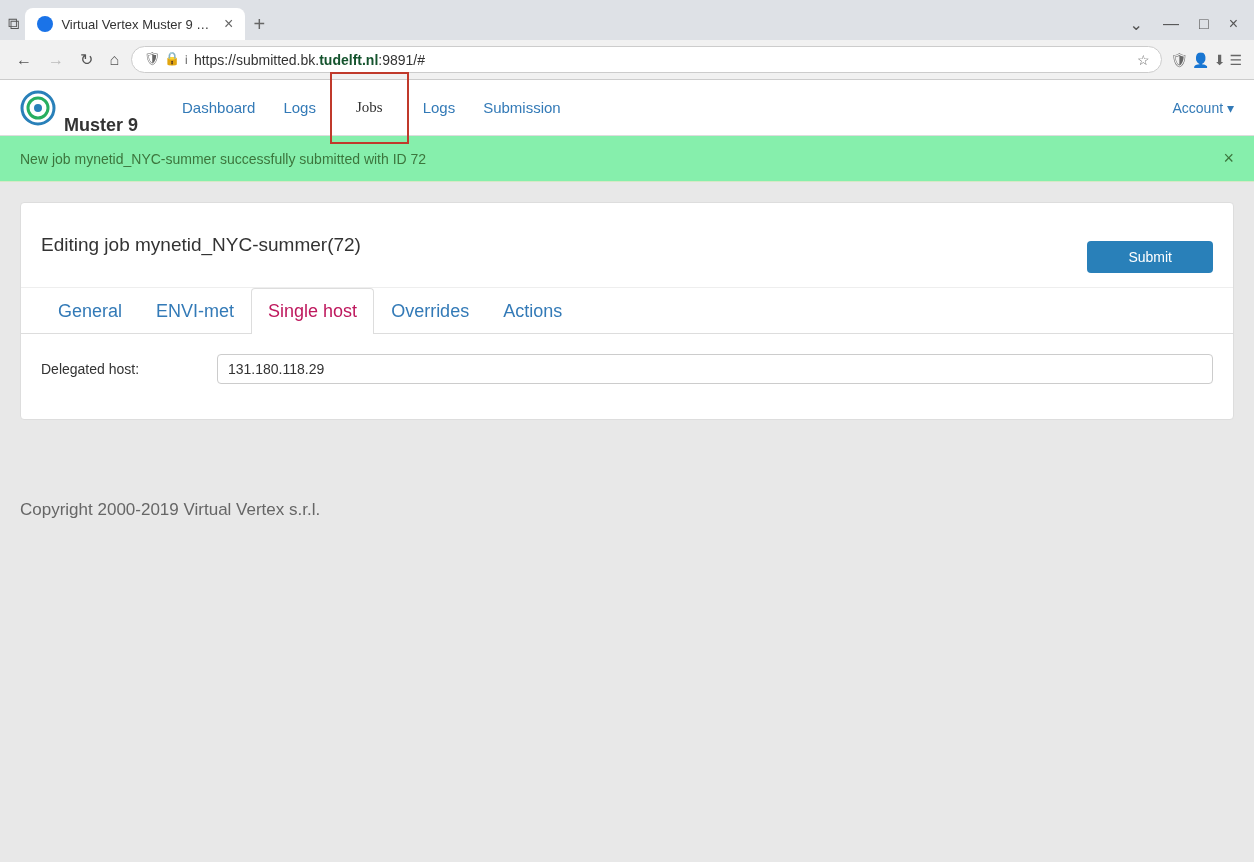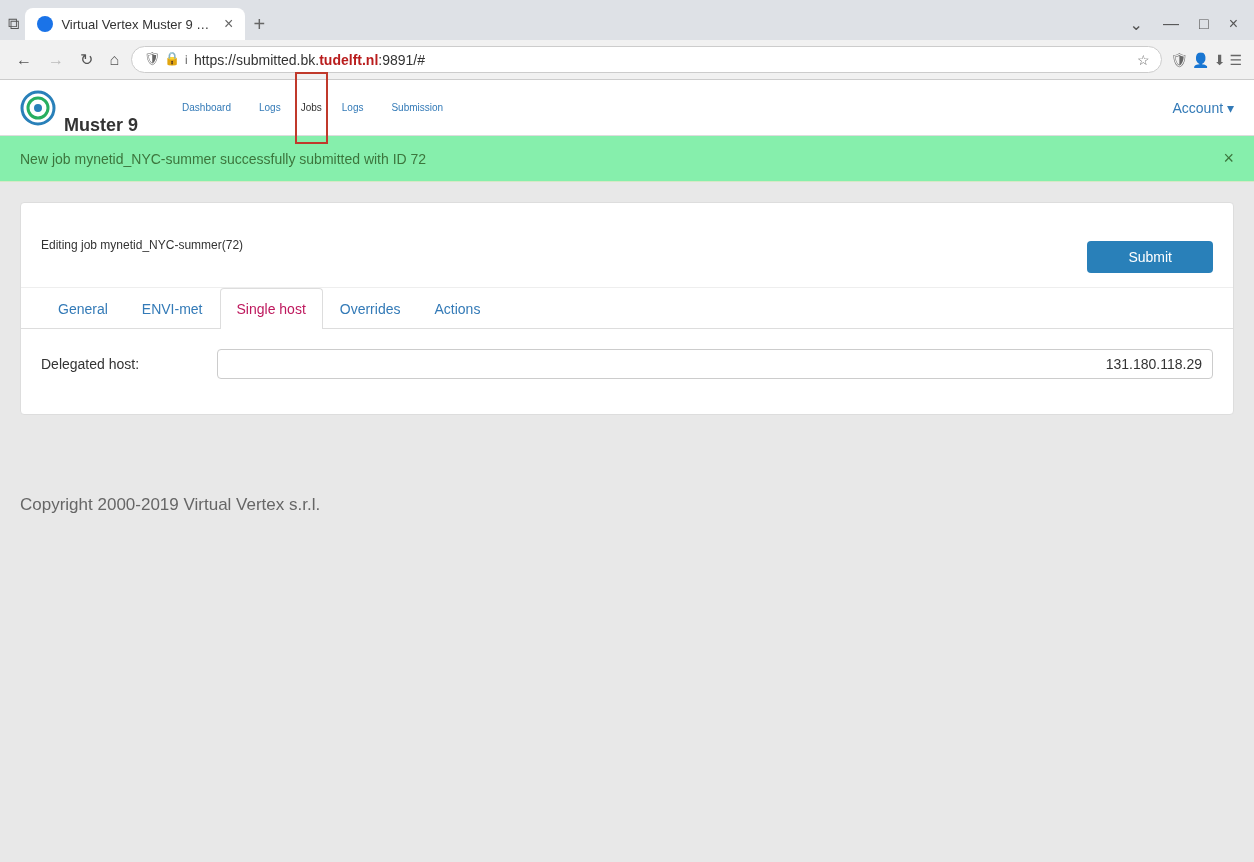--- a/index.html
+++ b/index.html
@@ -23,46 +23,46 @@
     .url-bar-icons { display: flex; gap: 4px; color: #666; font-size: 13px; }
     .url-text { flex: 1; font-size: 14px; color: #333; }
     .url-star { color: #666; }
     .nav-ext-icons { display: flex; gap: 4px; align-items: center; color: #666; }
 
     
     .app-header { background: white; border-bottom: 1px solid #ddd; display: flex; align-items: center; padding: 0 20px; height: 56px; }
     .app-logo { display: flex; align-items: center; gap: 8px; margin-right: 30px; }
     .app-logo-text { font-size: 18px; font-weight: bold; color: #333; margin-top: 36px; }
     .app-nav { display: flex; gap: 0; }
-    .app-nav-item { padding: 0 14px; height: 72px; display: flex; align-items: center; font-size: 10px; color: #337ab7; cursor: pointer; text-decoration: none; }
-    .app-nav-item.active { color: #333; border: 2px solid #e74c3c; padding: 0 4px; }
+    .app-nav-item { padding: 0 14px; height: 72px; display: flex; align-items: center; font-size: 15px; color: #337ab7; cursor: pointer; text-decoration: none; }
+    .app-nav-item.active { color: #333; border: 2px solid #e74c3c; padding: 0 24px; font-family: Liberation Serif, serif; }
     .app-nav-right { margin-left: auto; }
     .account-btn { background: none; border: none; cursor: pointer; color: #337ab7; font-size: 14px; }
 
     
     .alert-success { background: #86efac; border-bottom: 1px solid #d6e9c6; color: #3c763d; padding: 12px 20px; display: flex; align-items: center; justify-content: space-between; }
     .alert-close { background: none; border: none; cursor: pointer; font-size: 18px; color: #3c763d; }
 
     
     .content { padding: 20px; }
     .job-card { background: white; border: 1px solid #ddd; border-radius: 4px; }
     .job-card-header { padding: 14px 20px; display: flex; align-items: center; justify-content: space-between; border-bottom: 1px solid #eee; }
-    .job-title { font-size: 12px; color: #333; }
+    .job-title { font-size: 19px; color: #333; }
     .submit-btn { background: #2980b9; color: white; border: none; border-radius: 4px; padding: 8px 41px; font-size: 14px; cursor: pointer; margin-top: 24px; }
 
     
     .tabs { display: flex; padding: 0 20px; border-bottom: 1px solid #ddd; margin-top: 0; }
-    .tab { padding: 12px 16px; cursor: pointer; font-size: 14px; color: #337ab7; border: 1px solid transparent; border-bottom: none; margin-bottom: -1px; }
+    .tab { padding: 12px 16px; cursor: pointer; font-size: 18px; color: #337ab7; border: 1px solid transparent; border-bottom: none; margin-bottom: -1px; }
     .tab.active { color: #be185d; background: white; border-color: #ddd; border-bottom-color: white; border-radius: 4px 4px 0 0; }
 
     
     .form-area { padding: 20px; }
     .form-row { display: flex; align-items: center; margin-bottom: 15px; gap: 16px; }
     .form-label { width: 160px; color: #333; font-size: 14px; }
-    .form-input { flex: 1; border: 1px solid #ccc; border-radius: 4px; padding: 6px 10px; font-size: 14px; color: #333; text-align: right; }
+    .form-input { flex: 1; border: 1px solid #ccc; border-radius: 4px; padding: 6px 10px; font-size: 14px; color: #333; }
 
     
     .page-footer { text-align: left; padding: 20px; color: #666; font-size: 17px; margin-top: 40px; }
 
     
     .logo-svg { width: 36px; height: 36px; }
   </style>
 </head>
 <body>
 
@@ -90,21 +90,21 @@
     <button class="nav-btn" disabled="">→</button>
     <button class="nav-btn">↻</button>
     <button class="nav-btn">⌂</button>
     <div class="url-bar">
       <div class="url-bar-icons">
         <span>🛡</span>
         <span>🔒</span>
         <span style="font-size:12px;">ℹ</span>
       </div>
       <span class="url-text">
-        <span>https://submitted.bk.</span><span style="font-weight:bold; color:#b91c1c;">tudelft.nl</span><span>:9891/#</span>
+        <span>https://submitted.bk.</span><span style="font-weight:bold; color:#14532d;">tudelft.nl</span><span>:9891/#</span>
       </span>
       <span class="url-star">☆</span>
     </div>
     <div class="nav-ext-icons">
       <span>🛡</span>
       <span>👤</span>
       <span>⬇</span>
       <span>☰</span>
     </div>
   </div>

